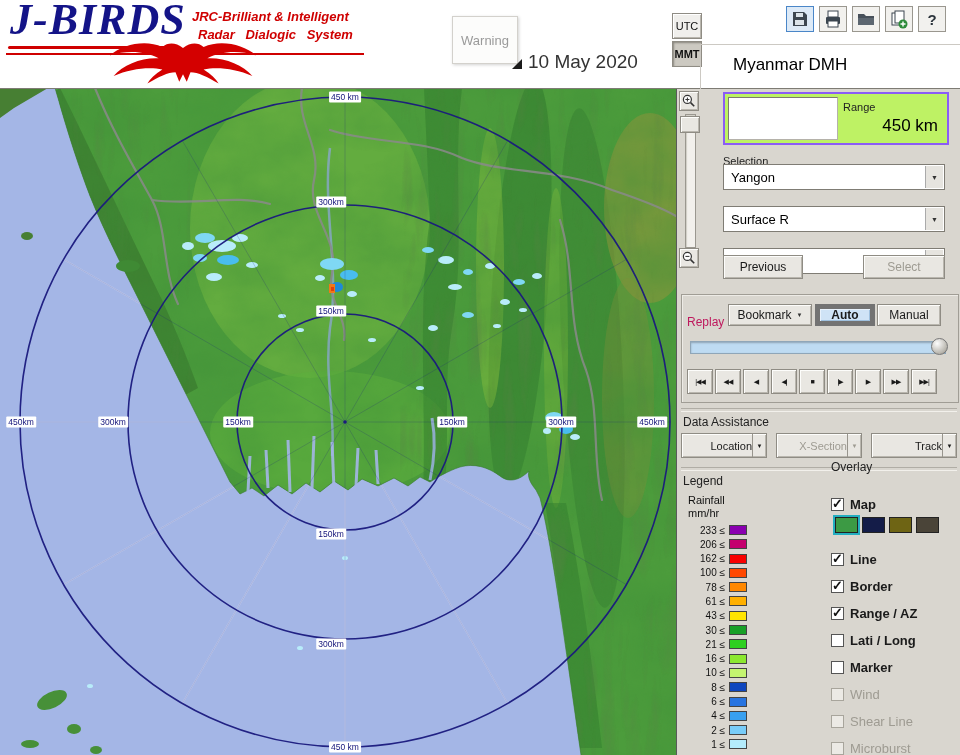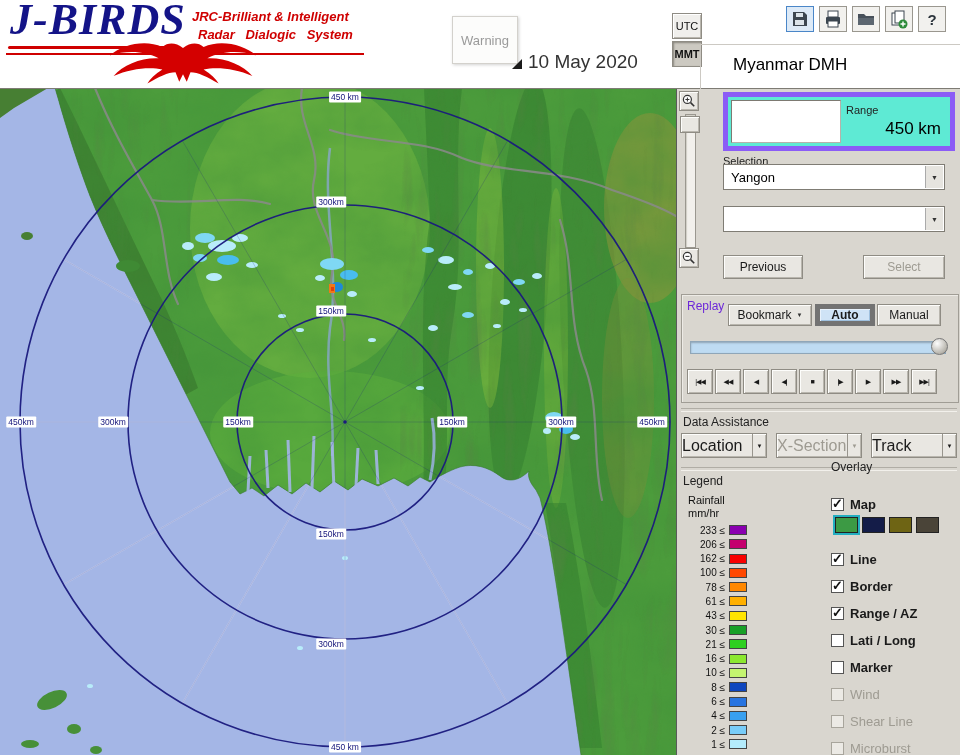--- a/index.html
+++ b/index.html
@@ -45,55 +45,55 @@
   .btn3d{background:#e9e7e2;border:1px solid #8f8c84;box-shadow:inset 1px 1px 0 #fdfdfb,inset -1px -1px 0 #b9b6ae;
          font-size:12px;color:#1a1a1a;display:flex;align-items:center;justify-content:center}
   .dis{color:#9e9b92 !important}
 
   .zoom-btn{position:absolute;left:2px;width:20px;height:20px;padding:0}
   .zoom-in{top:3px}.zoom-out{top:160px}
   .zoom-track{position:absolute;left:8px;top:26px;width:9px;height:132px;background:#f2f0ec;border:1px solid #9a978f;
               box-shadow:inset 1px 1px 1px #cfccc5}
   .zoom-thumb{position:absolute;left:3px;top:28px;width:18px;height:15px}
 
-  .range-box{position:absolute;left:46px;top:4px;width:222px;height:49px;border:5px solid #8b5cf6;background:#5eead4}
+  .range-box{position:absolute;left:46px;top:4px;width:222px;height:49px;border:2px solid #8b5cf6;background:#bef264}
   .range-display{position:absolute;left:3px;top:3px;width:108px;height:41px;background:#fff;
                  border:1px solid #b5b2aa;border-top-color:#7d7a72;border-left-color:#7d7a72}
   .range-label{position:absolute;left:118px;top:7px;font-size:11px;color:#222}
   .range-value{position:absolute;right:9px;top:22px;font-size:17px;color:#000}
 
   .sel-label{position:absolute;left:46px;top:67px;font-size:11px;color:#222}
   .dd-list{position:absolute;left:46px;top:76px;width:222px}
   .dd{position:relative;width:222px;height:26px;background:#fff;border:1px solid #7f7c74;margin-bottom:16px;box-sizing:border-box}
   .dd-val{position:absolute;left:7px;top:5px;font-size:13px;color:#000}
   .dd-btn{position:absolute;right:1px;top:1px;bottom:1px;width:17px;background:#e6e4df;border-left:1px solid #aaa;
           display:flex;align-items:center;justify-content:center}
   .dd-btn::after{content:"▼";font-size:7px;color:#333}
 
   .prev-btn{position:absolute;left:46px;top:167px;width:80px;height:24px}
   .select-btn{position:absolute;left:186px;top:167px;width:82px;height:24px}
 
   .replay-box{position:absolute;left:4px;top:206px;width:276px;height:107px;border:1px solid #a09d95;box-shadow:inset 1px 1px 0 #edebe6}
-  .replay-label{position:absolute;left:5px;top:4px;font-size:12px;color:#6d28d9}
+  .replay-label{position:absolute;left:5px;top:20px;font-size:12px;color:#be185d}
   .bookmark-btn{position:absolute;left:46px;top:9px;width:84px;height:22px}
   .bookmark-btn::after{content:"▼";font-size:6px;margin-left:5px;color:#333}
   .auto-btn{position:absolute;left:133px;top:9px;width:60px;height:22px}
   .manual-btn{position:absolute;left:195px;top:9px;width:64px;height:22px}
   .sel-mode{background:#cfe3f6;border:5px solid #737373;box-shadow:inset 1px 1px 0 #e8f2fc,inset -1px -1px 0 #9fc0de;font-weight:bold}
   .replay-slider{position:absolute;left:8px;top:46px;width:254px;height:11px;background:#bedbf2;border:1px solid #8fa6b8;
                  box-shadow:inset 0 1px 2px rgba(0,0,0,.25)}
   .replay-thumb{position:absolute;right:-3px;top:-4px;width:15px;height:15px;border-radius:50%;border:1px solid #777;
                 background:radial-gradient(circle at 35% 30%,#fdfdfd,#b8b5ad 70%,#8d8a82)}
   .pb-row{position:absolute;left:5px;top:74px;display:flex;gap:2px}
   .pb{width:26px;height:25px;font-size:7px;letter-spacing:-1px;white-space:nowrap;overflow:hidden}
 
   .da-label{position:absolute;left:6px;top:327px;font-size:12px;color:#222}
   .da-row{position:absolute;left:4px;top:345px;display:flex;gap:9px}
   .da-btn{width:86px;height:25px;justify-content:flex-start;padding:0}
-  .da-btn .lbl{flex:1;text-align:left;font-size:16px}
+  .da-btn .lbl{flex:1;text-align:right;font-size:11px}
   .da-btn .arr{width:13px;height:100%;border-left:1px solid #98958d;display:flex;align-items:center;justify-content:center}
   .da-btn .arr::after{content:"▼";font-size:6px}
   .da-btn[data-enabled="false"]{color:#9e9b92}
 
   .hr{position:absolute;left:4px;width:276px;height:2px;border-top:1px solid #b0ada5;border-bottom:1px solid #f2f0eb}
   .legend-label{position:absolute;left:6px;top:386px;font-size:12px;color:#222}
   .overlay-label{position:absolute;left:154px;top:372px;font-size:12px;color:#222}
   .lg-title{position:absolute;left:11px;top:406px;font-size:11px;color:#111}
   .lg-unit{position:absolute;left:11px;top:419px;font-size:11px;color:#111}
   .lg-list{position:absolute;left:6px;top:437px}
@@ -366,20 +366,24 @@
     </div>
 
     <div class="sel-label">Selection</div>
     <div class="dd-list">
 
     <div class="dd">
           <span class="dd-val">Yangon</span>
           <span class="dd-btn"></span>
         </div>
         <div class="dd">
+          <span class="dd-val">Surface R</span>
+          <span class="dd-btn"></span>
+        </div>
+        <div class="dd">
           <span class="dd-val"></span>
           <span class="dd-btn"></span>
         </div>
       </div>
     <button class="prev-btn btn3d">Previous</button>
     <button class="select-btn btn3d dis">Select</button>
 
     <div class="replay-box">
       <div class="replay-label">Replay</div>
       <button class="bookmark-btn btn3d">

